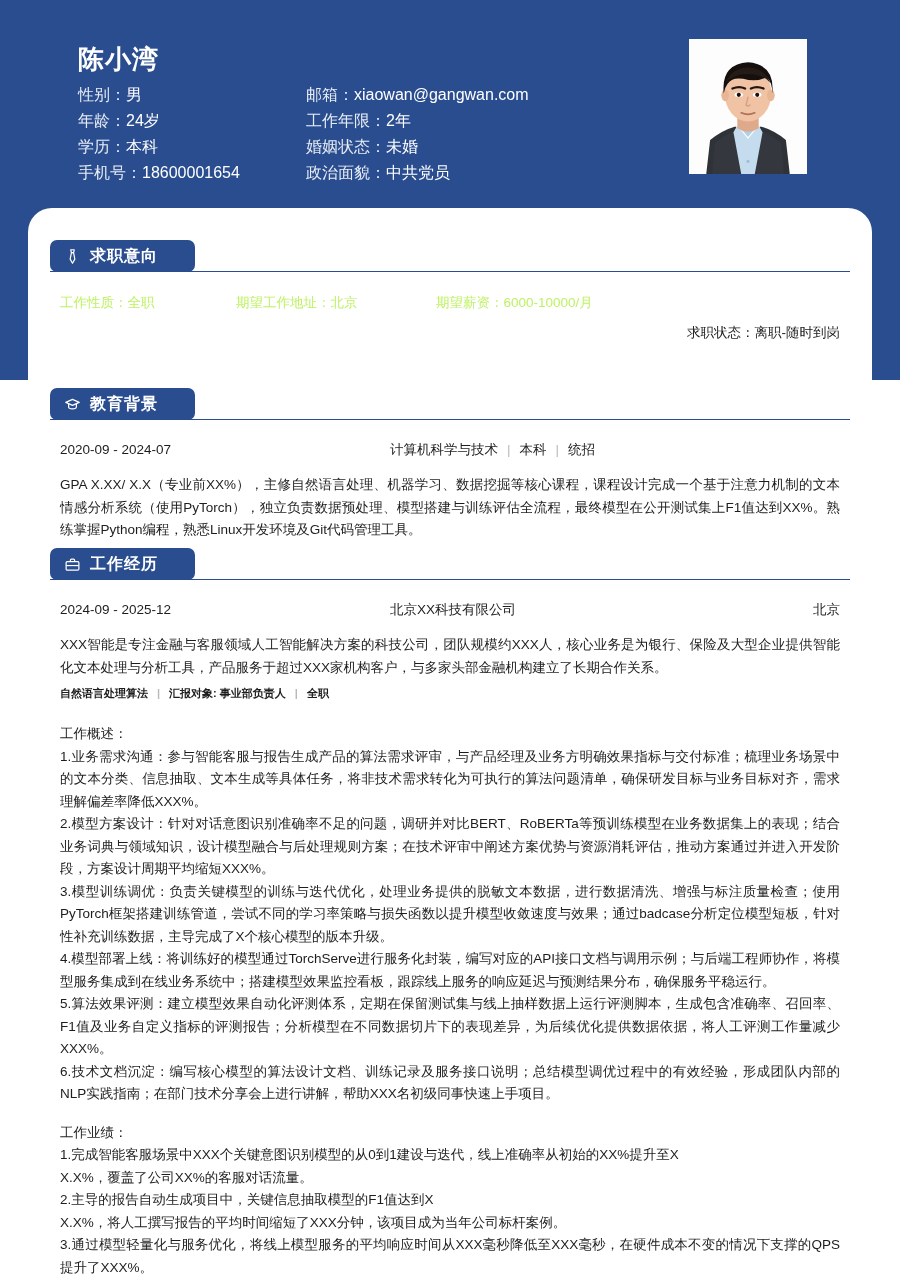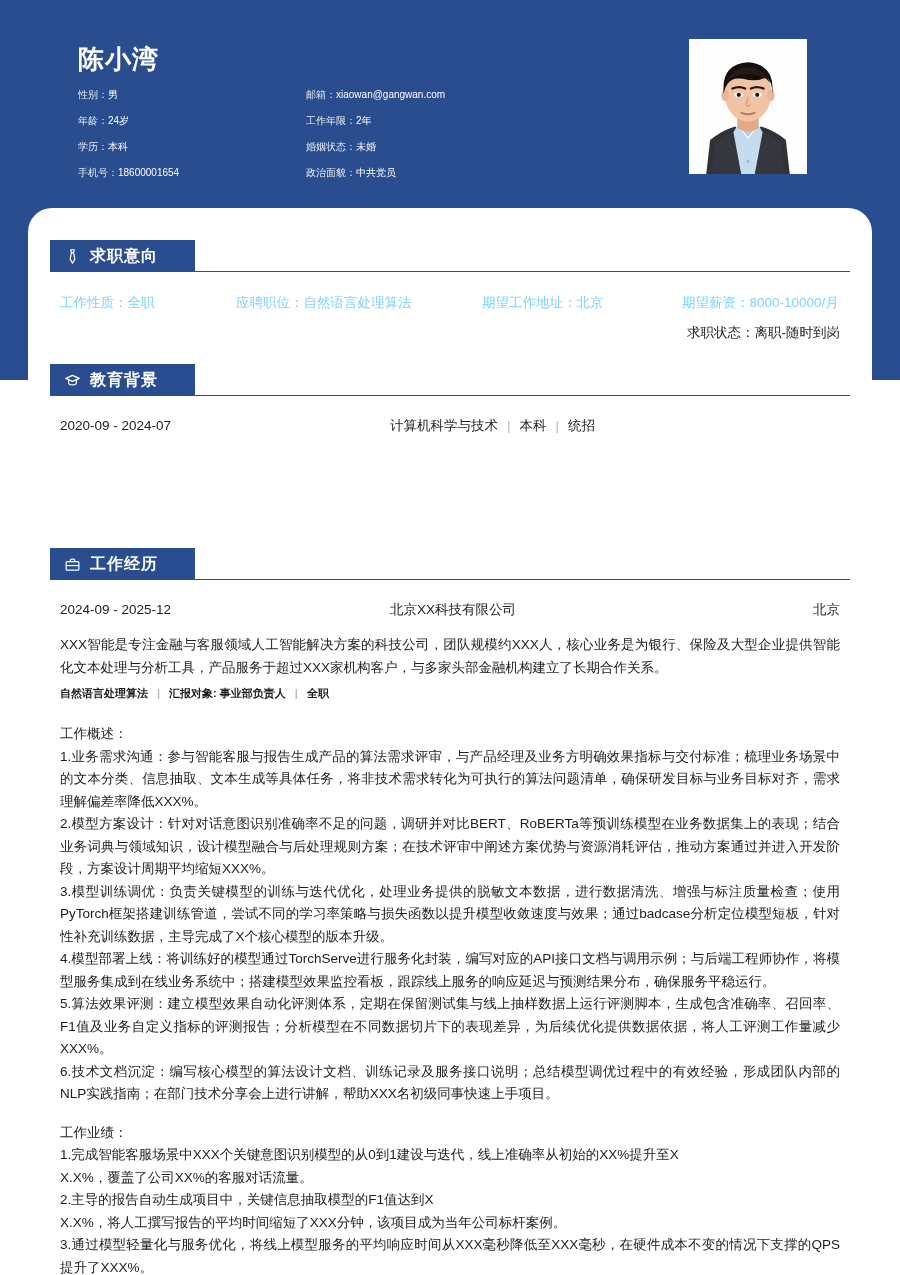--- a/index.html
+++ b/index.html
@@ -52,21 +52,21 @@
     left: 78px;
     top: 42px;
     font-size: 26px;
     font-weight: bold;
     color: #ffffff;
     letter-spacing: 1px;
   }
   .info-col {
     position: absolute;
     color: #eef2f8;
-    font-size: 10px;
+    font-size: 16px;
     line-height: 26px;
   }
   .info-col.left  { left: 78px;  top: 82px; }
   .info-col.right { left: 306px; top: 82px; }
   .info-row { height: 26px; white-space: nowrap; }
   .info-label { color: #e6ecf5; }
   .info-value { color: #ffffff; }
 
   
   .photo-frame {
@@ -93,20 +93,21 @@
   .sec-tab {
     position: absolute;
     left: 0; top: 0;
     height: 32px;
     min-width: 145px;
     background: #2a4d8f;
     display: flex;
     align-items: center;
     padding: 0 18px 0 14px;
     gap: 9px;
+    border-radius: 7px;
   }
   .sec-icon { width: 17px; height: 17px; flex: none; display: block; }
   .sec-title {
     color: #ffffff;
     font-size: 16px;
     font-weight: bold;
     letter-spacing: 1px;
     white-space: nowrap;
   }
 
@@ -119,21 +120,21 @@
     line-height: 30px;
     white-space: nowrap;
     text-align: right;
   }
   .kv-line .lab { color: #1d1d1d; }
   .kv-line .val { color: #1d1d1d; }
 
   .intent-grid {
     display: flex;
     font-size: 13.5px;
-    color: #7dd3fc;
+    color: #bef264;
     line-height: 30px;
     align-items: center;
   }
   .intent-grid > div { white-space: nowrap; }
   .ig-1 { width: 176px; }
   .ig-2 { width: 246px; }
   .ig-3 { width: 200px; }
   .ig-4 { width: auto; }
 
   .edu-row, .job-row {
@@ -253,48 +254,48 @@
         <svg class="sec-icon" viewBox="0 0 24 24" fill="none" stroke="#ffffff" stroke-width="1.7" stroke-linejoin="round">
           <path d="M9.5 2.5h5l-1 4h-3z"></path>
           <path d="M10.5 6.5h3l1.8 9.2L12 21.5l-3.3-5.8z"></path>
         </svg>
         <span class="sec-title">求职意向</span>
       </div>
     </div>
     <div class="body-wrap" style="margin-top:16px;">
       <div class="intent-grid">
         <div class="ig-1"><span class="lab">工作性质：</span><span class="val">全职</span></div>
-        <div class="ig-2"><span class="lab">应聘职位：</span><span class="val">自然语言处理算法</span></div>
         <div class="ig-3"><span class="lab">期望工作地址：</span><span class="val">北京</span></div>
-        <div class="ig-4"><span class="lab">期望薪资：</span><span class="val">8000-10000/月</span></div>
+        <div class="ig-4"><span class="lab">期望薪资：</span><span class="val">6000-10000/月</span></div>
       </div>
       <div class="kv-line">
         <span class="lab">求职状态：</span><span class="val">离职-随时到岗</span>
       </div>
     </div>
   </div>
 
-  <div class="section" style="top:364px;">
+  <div class="section" style="top:388px;">
     <div class="sec-head-row">
       <div class="sec-tab">
         <svg class="sec-icon" viewBox="0 0 24 24" fill="none" stroke="#ffffff" stroke-width="1.7" stroke-linejoin="round" stroke-linecap="round">
           <path d="M2.5 9l9.5-4.2L21.5 9 12 13.2z"></path>
           <path d="M6.5 11v4.6c0 1.4 2.5 2.6 5.5 2.6s5.5-1.2 5.5-2.6V11"></path>
         </svg>
         <span class="sec-title">教育背景</span>
       </div>
     </div>
     <div class="body-wrap" style="margin-top:16px;">
       <div class="edu-row">
         <span class="c-date">2020-09 - 2024-07</span>
         <span class="c-meta">
           <span>计算机科学与技术</span><span class="meta-sep">|</span><span>本科</span><span class="meta-sep">|</span><span>统招</span>
         </span>
       </div>
       <div class="spacer-10"></div>
+      <div class="para">GPA X.XX/ X.X（专业前XX%），主修自然语言处理、机器学习、数据挖掘等核心课程，课程设计完成一个基于注意力机制的文本情感分析系统（使用PyTorch），独立负责数据预处理、模型搭建与训练评估全流程，最终模型在公开测试集上F1值达到XX%。熟练掌握Python编程，熟悉Linux开发环境及Git代码管理工具。</div>
     </div>
   </div>
 
   <div class="section" style="top:548px;">
     <div class="sec-head-row">
       <div class="sec-tab">
         <svg class="sec-icon" viewBox="0 0 24 24" fill="none" stroke="#ffffff" stroke-width="1.7" stroke-linejoin="round">
           <rect x="3" y="8" width="18" height="12" rx="1.6"></rect>
           <path d="M9 8V6.2c0-.9.7-1.7 1.6-1.7h2.8c.9 0 1.6.8 1.6 1.7V8"></path>
           <path d="M3 13.5h18"></path>

